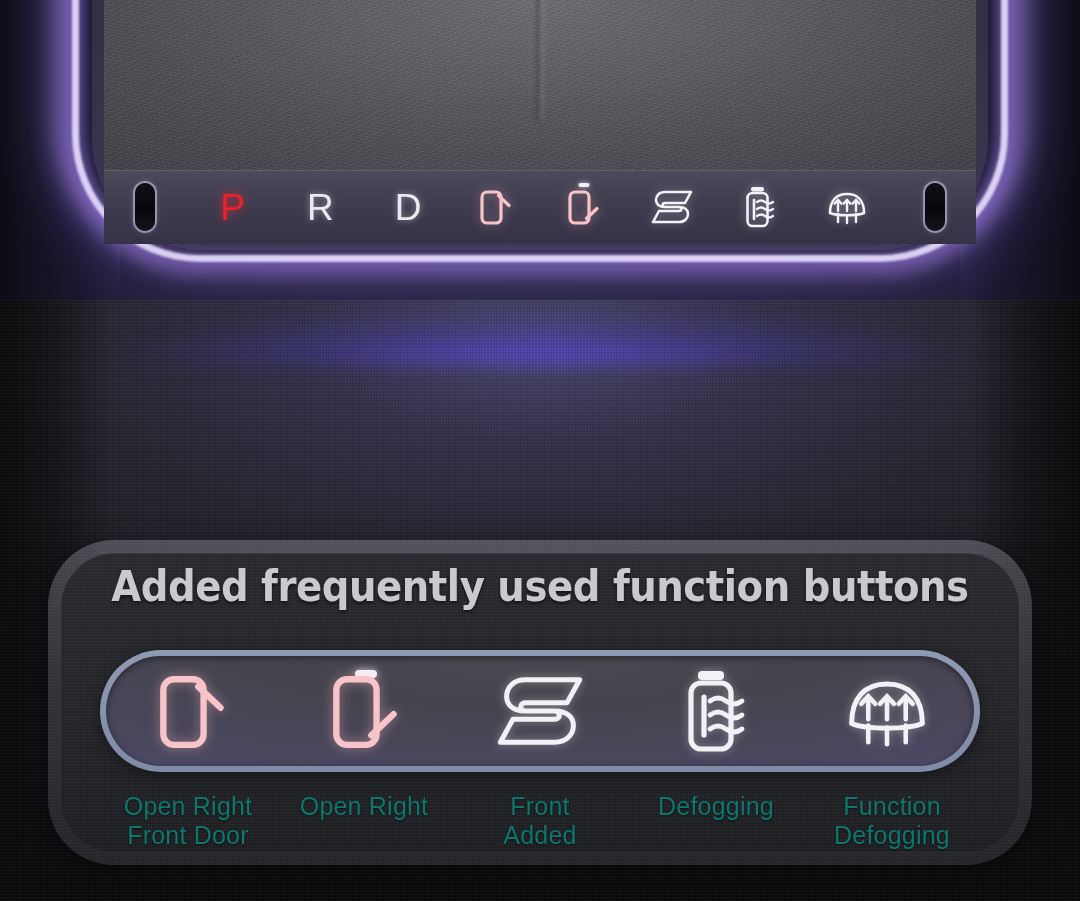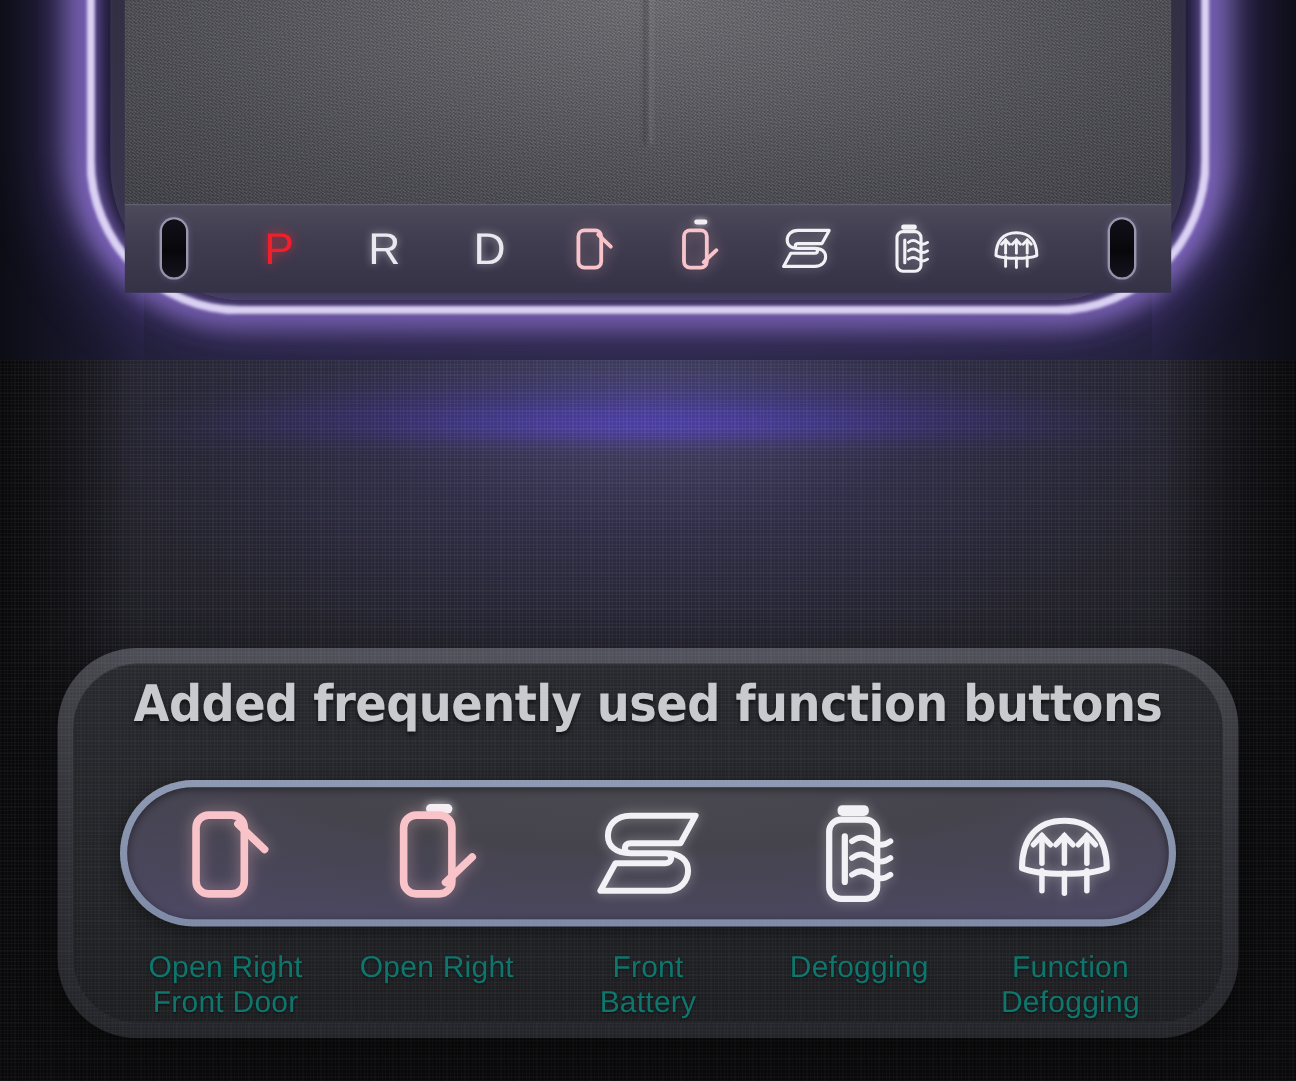--- a/index.html
+++ b/index.html
@@ -406,21 +406,21 @@
   <div class="labels">
     <div class="label">
       <div>Open Right</div>
       <div>Front Door</div>
     </div>
     <div class="label">
       <div>Open Right</div>
     </div>
     <div class="label">
       <div>Front</div>
-      <div>Battery</div>
+      <div>Added</div>
     </div>
     <div class="label">
       <div>Defogging</div>
     </div>
     <div class="label">
       <div>Function</div>
       <div>Defogging</div>
     </div>
   </div>
 

